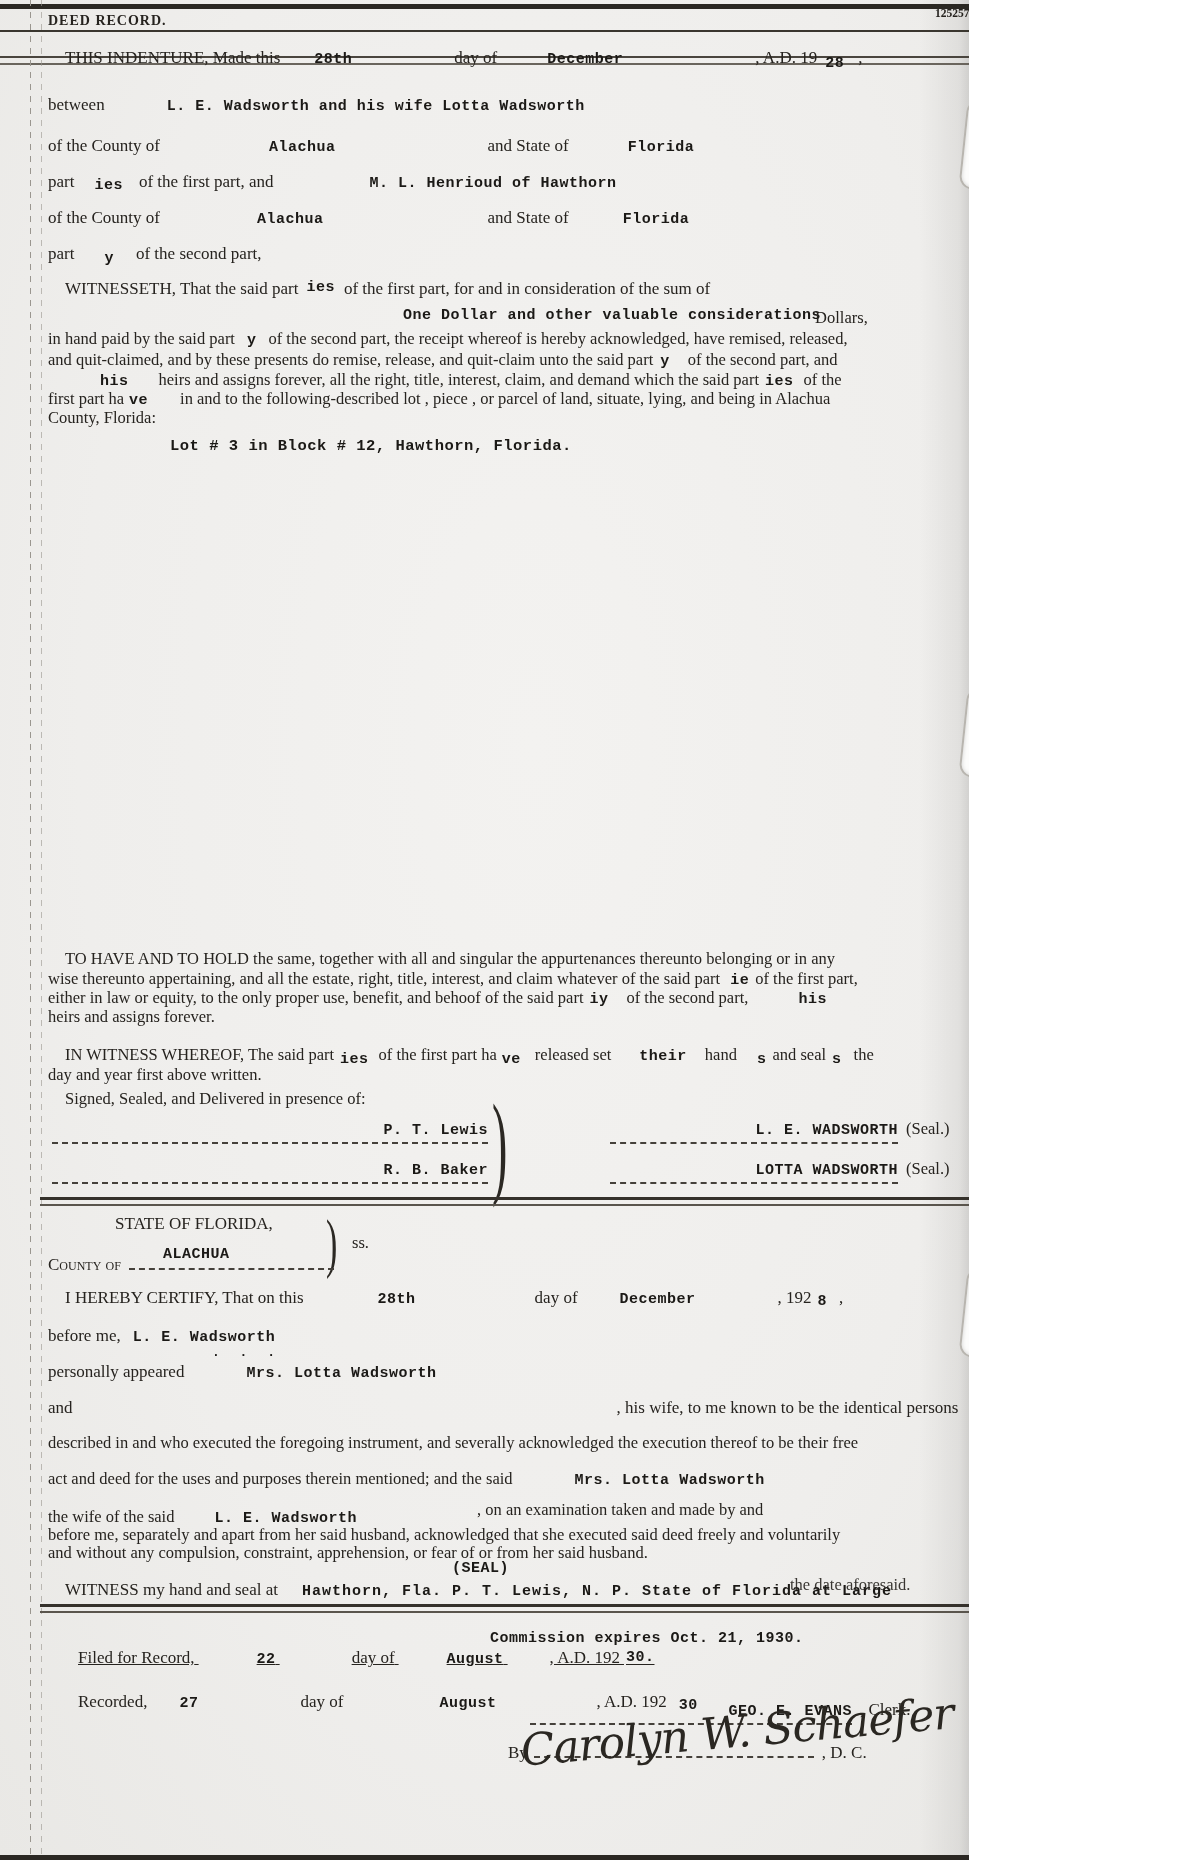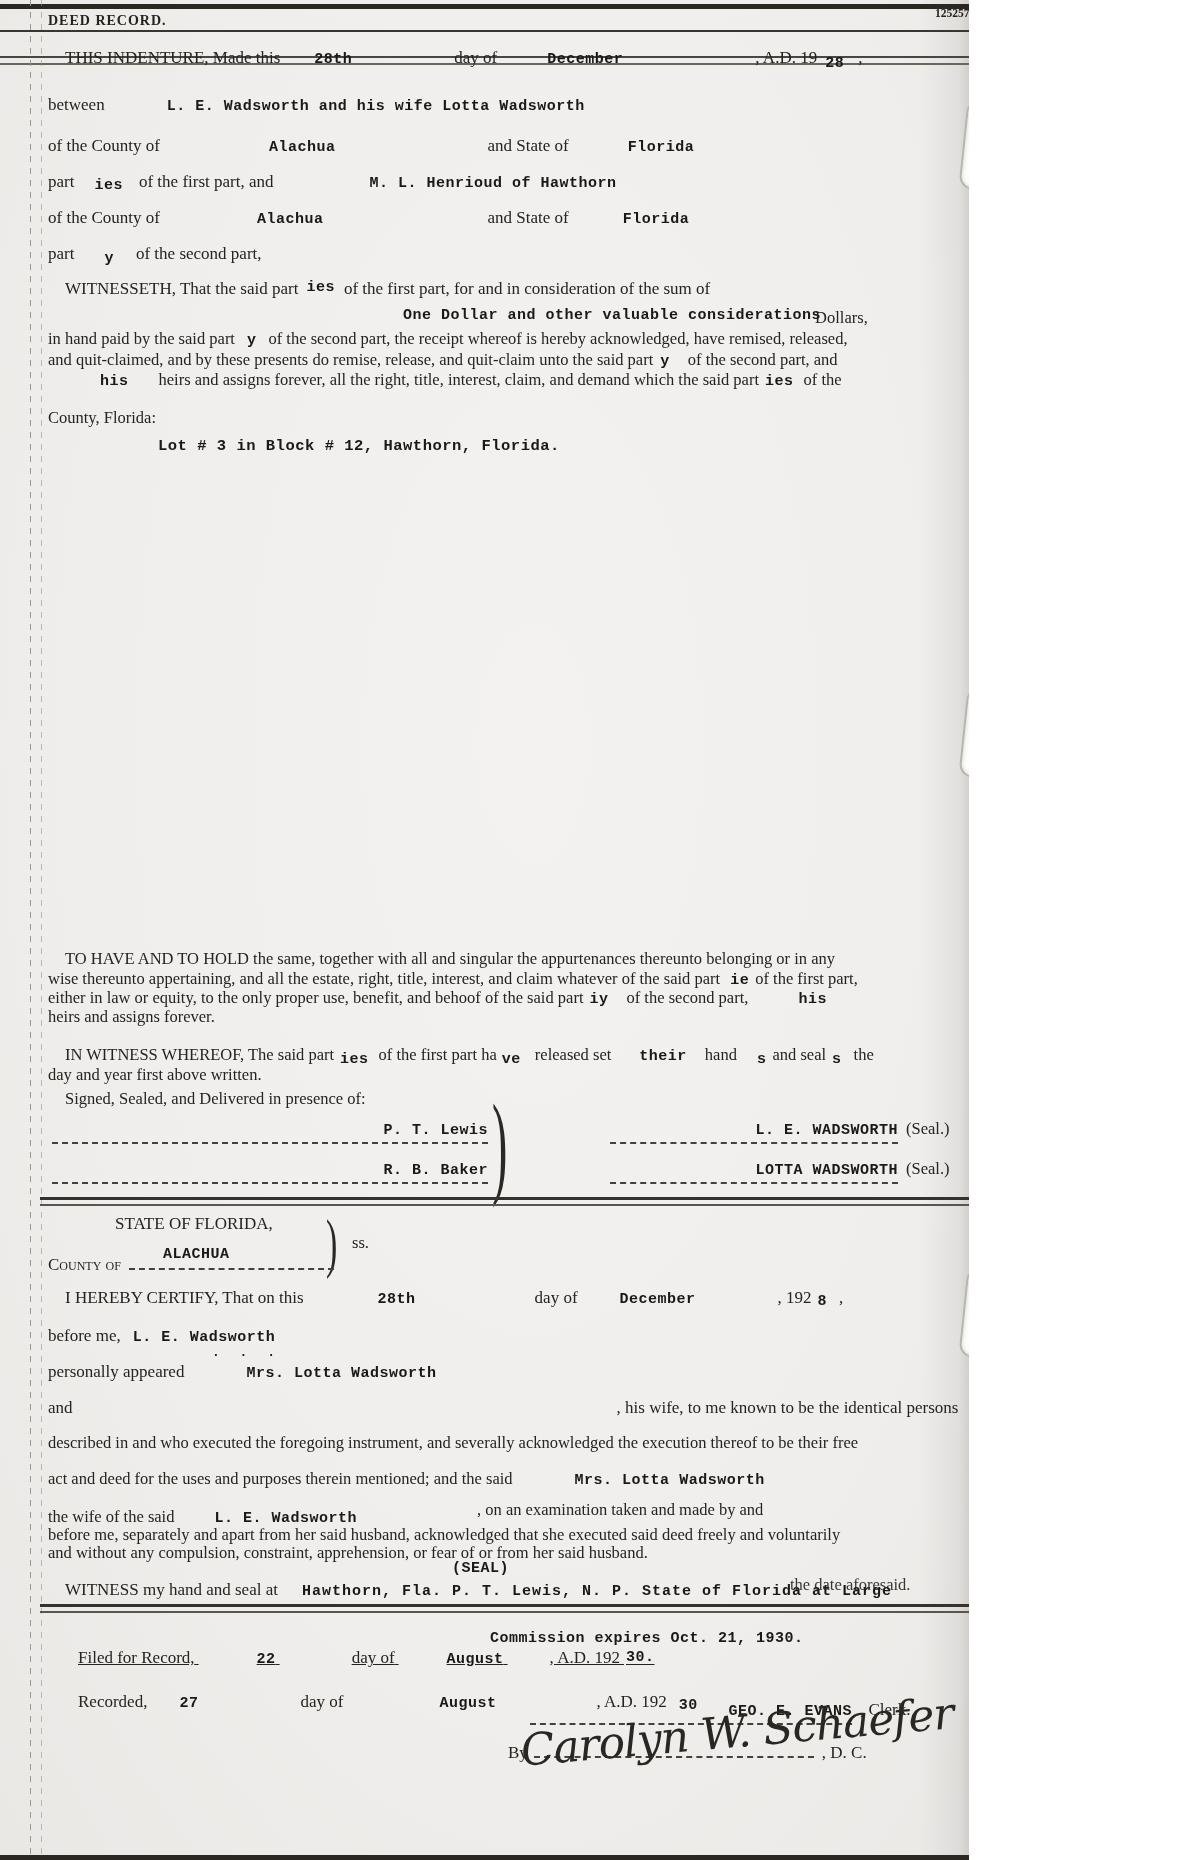--- a/index.html
+++ b/index.html
@@ -109,24 +109,29 @@
     <span class="p">and quit-claimed, and by these presents do remise, release, and quit-claim unto the said part</span>
     <span class="t" style="margin-left:3px;">y</span>
     <span class="p" style="margin-left:14px;">of the second part, and</span>
   </div>
   <div class="l" style="left:48px;top:371px;">
     <span class="t" style="margin-left:52px;">his</span>
     <span class="p" style="margin-left:26px;">heirs and assigns forever, all the right, title, interest, claim, and demand which the said part</span>
     <span class="t" style="margin-left:2px;">ies</span>
     <span class="p" style="margin-left:6px;">of the</span>
   </div>
+  <div class="l" style="left:48px;top:390px;">
+    <span class="p">first part ha</span>
+    <span class="t" style="margin-left:1px;">ve</span>
+    <span class="p" style="margin-left:28px;">in and to the following-described lot , piece , or parcel of land, situate, lying, and being in Alachua</span>
+  </div>
   <div class="l" style="left:48px;top:409px;">
     <span class="p">County, Florida:</span>
   </div>
-  <div class="l" style="left:158px;top:436px;">
+  <div class="l" style="left:170px;top:436px;">
     <span class="t" style="font-size:15.5px;">Lot # 3 in Block # 12, Hawthorn, Florida.</span>
   </div>
 
   <div class="l" style="left:65px;top:950px;">
     <span class="p">TO HAVE AND TO HOLD the same, together with all and singular the appurtenances thereunto belonging or in any</span>
   </div>
   <div class="l" style="left:48px;top:970px;">
     <span class="p">wise thereunto appertaining, and all the estate, right, title, interest, and claim whatever of the said part</span>
     <span class="t" style="margin-left:6px;">ie</span>
     <span class="p" style="margin-left:2px;">of the first part,</span>

